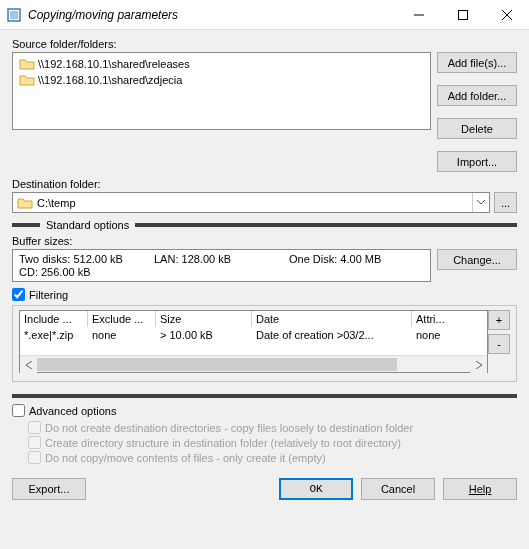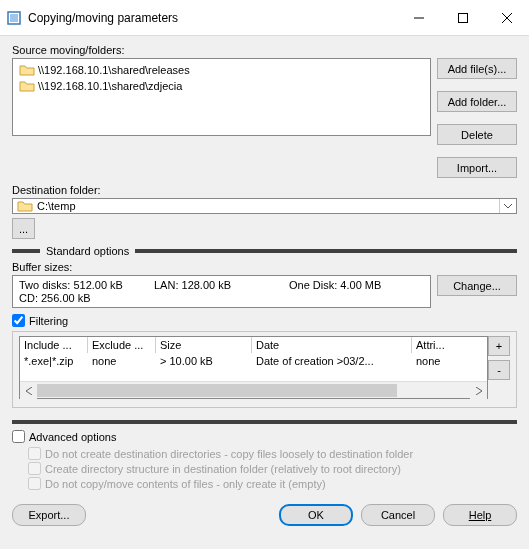--- a/index.html
+++ b/index.html
@@ -1,30 +1,30 @@
 <!DOCTYPE html>
 <html><head>
 <meta charset="utf-8">
 <style>
 * { box-sizing: border-box; font-family: "Segoe UI", Tahoma, sans-serif; font-size: 11px; }
 body { margin: 0; background: #f0f0f0; width: 529px; height: 549px; overflow: hidden; }
-.titlebar { height: 36px; background: #fff; display: flex; align-items: center; padding-left: 6px; border-bottom: 1px solid #ddd; }
+.titlebar { height: 30px; background: #fff; display: flex; align-items: center; padding-left: 6px; border-bottom: 1px solid #ddd; font-style: italic; }
 .titlebar .icon { width: 16px; height: 16px; margin-right: 6px; display: inline-flex; align-items: center; justify-content: center; }
 .titlebar .title { flex: 1; font-size: 12px; }
 .titlebar .winbtn { width: 44px; height: 30px; display: flex; align-items: center; justify-content: center; }
 .content { padding: 8px 12px 10px 12px; }
 .label { margin-bottom: 2px; }
 .row { display: flex; }
 .listbox { background: #fff; border: 1px solid #888; height: 78px; padding: 3px 4px; overflow: auto; }
 .fileitem { display: flex; align-items: center; height: 16px; padding: 0 2px; }
 .fileitem .fico { width: 16px; height: 14px; margin-right: 3px; }
 .sidebtns { width: 80px; margin-left: 6px; display: flex; flex-direction: column; gap: 12px; }
 button.std { height: 21px; background: #e1e1e1; border: 1px solid #adadad; padding: 0 6px; text-align: center; cursor: default; }
-button.default { border: 2px solid #0078d7; background: #e1e1e1; }
-.destrow { display: flex; gap: 4px; margin-top: 2px; flex-direction: column; }
+button.default { border: 2px solid #0078d7; background: #e1e1e1; font-family: Liberation Mono, monospace; }
+.destrow { display: flex; gap: 4px; margin-top: 2px; }
 .combo { flex: 1; height: 21px; background: #fff; border: 1px solid #888; display: flex; align-items: center; padding-left: 4px; position: relative; }
 .combo .fico { width: 16px; height: 14px; margin-right: 4px; }
 .combo .dd { position: absolute; right: 0; top: 0; width: 17px; height: 100%; display: flex; align-items: center; justify-content: center; border-left: 1px solid #ccc; }
 .sqbtn { width: 23px; height: 21px; background: #e1e1e1; border: 1px solid #adadad; display:flex; align-items:center; justify-content:center; }
 .group-sep { border-top: 4px solid #404040; margin: 10px 0 6px 0; position: relative; }
 .group-sep span { position: absolute; top: -8px; left: 28px; background: #f0f0f0; padding: 0 6px; }
 .two-col { display: flex; gap: 12px; }
 .col { flex: 1; }
 select.full, .dropdown { width: 100%; height: 21px; background: #e1e1e1; border: 1px solid #adadad; display: flex; align-items: center; padding: 0 4px; position: relative; }
 .dropdown .dd { position: absolute; right: 2px; }
@@ -39,21 +39,21 @@
 .hscroll { height: 17px; border-top: 1px solid #ddd; background: #f0f0f0; position: relative; }
 .hscroll .ar { width: 17px; height: 17px; position: absolute; top:0; display:flex; align-items:center; justify-content:center; background:#f0f0f0; }
 .hscroll .thumb { position:absolute; left:17px; top:2px; height:13px; width: 360px; background:#cdcdcd; }
 .addrem { display:flex; flex-direction:column; gap:4px; }
 .addrem button { width:22px; height:20px; }
 .disabled { color: #a0a0a0; }
 .advopts { margin: 4px 0 0 16px; }
 .advopts .chk { margin: 2px 0; }
 .footer { display:flex; gap:8px; margin-top: 14px; align-items:center; }
 .footer .spacer { flex:1; }
-.footer button { width: 74px; height: 22px; border-radius: 10px; }
+.footer button { width: 74px; height: 22px; }
 svg { display:block; }
 </style>
 </head>
 <body>
 
 <div class="titlebar">
   <span class="icon">
     <svg width="14" height="14">
         <rect x="1" y="1" width="12" height="12" fill="none" stroke="#3a7ab8" stroke-width="1.5"></rect>
         <rect x="3" y="3" width="8" height="8" fill="#9fc5e8"></rect>
@@ -73,21 +73,21 @@
   <div class="winbtn">
       <svg width="10" height="10">
         <line x1="0" y1="0" x2="10" y2="10" stroke="#000"></line>
         <line x1="10" y1="0" x2="0" y2="10" stroke="#000"></line>
       </svg>
     </div>
 </div>
 
 <div class="content">
 
-  <div class="label">Source moving/folders:</div>
+  <div class="label">Source folder/folders:</div>
   <div class="row">
     <div class="listbox" style="flex:1;">
       <div class="fileitem">
         <span class="fico">
             <svg width="16" height="14">
               <path d="M1 3 h5 l1.5 2 H15 v7 H1 z" fill="#ffe29a" stroke="#caa53d"></path>
             </svg>
           </span>
         <span>\\192.168.10.1\shared\releases</span>
       </div>

